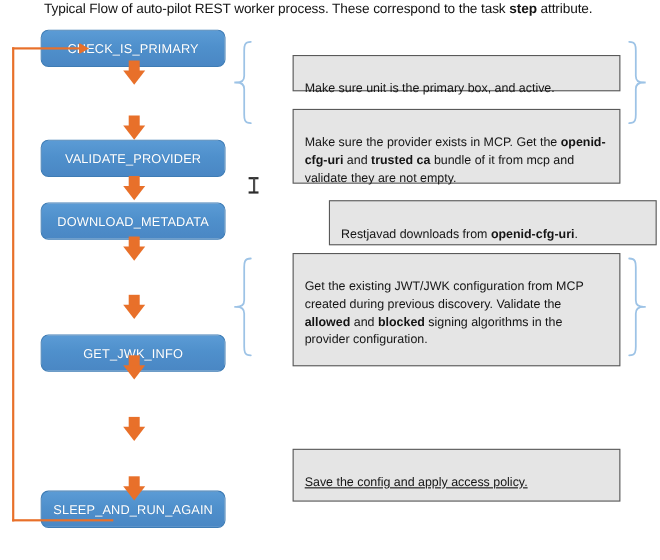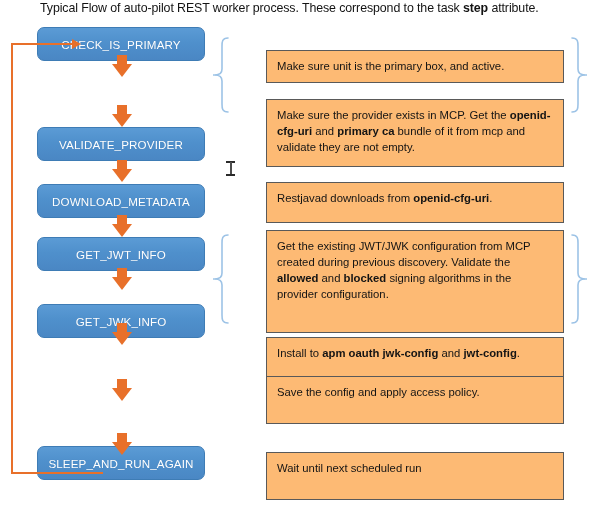--- a/index.html
+++ b/index.html
@@ -102,22 +102,22 @@
   }
   .brace svg { display: block; }
 
   
   .note {
     position: absolute;
     left: 266px;
     width: 298px;
     box-sizing: border-box;
     border: 1px solid #595959;
-    background: #fdba74;
-    padding: 7px 9px 6px 10px;
+    background: #e5e5e5;
+    padding: 22px 9px 6px 10px;
     font-size: 11.3px;
     line-height: 16px;
     color: #141414;
   }
   .note b { font-weight: bold; }
 
   
   .ibeam {
     position: absolute;
     left: 226px;
@@ -146,21 +146,20 @@
 
 <div id="stage">
 
   <div class="title">
     <span>Typical Flow of auto-pilot REST worker process. These correspond to the task </span><b>step</b><span> attribute.</span>
   </div>
 
   <div class="flowbox" style="top:27px">CHECK_IS_PRIMARY</div>
   <div class="flowbox" style="top:184px">DOWNLOAD_METADATA</div>
   <div class="flowbox" style="top:127px">VALIDATE_PROVIDER</div>
-  <div class="flowbox" style="top:237px">GET_JWT_INFO</div>
   <div class="flowbox" style="top:304px">GET_JWK_INFO</div>
   <div class="flowbox" style="top:446px">SLEEP_AND_RUN_AGAIN</div>
 
   <div class="downarrow" style="top:55px">
       <div class="shaft"></div>
       <div class="head"></div>
     </div>
   <div class="downarrow" style="top:105px">
       <div class="shaft"></div>
       <div class="head"></div>
@@ -222,26 +221,24 @@
   </div>
 
   <div class="brace" style="left:569px; top:233px;">
     <svg width="18" height="92" viewBox="0 0 18 92" fill="none" stroke="#9dc3e6" stroke-width="1.6" stroke-linecap="round">
       <path d="M3 2 C9 2 9 6 9 10 L9 40 C9 44 12 46 16 46 C12 46 9 48 9 52 L9 82 C9 86 9 90 3 90"></path>
       <path d="M16 46 L18 46"></path>
     </svg>
   </div>
 
   <div class="note" style="top:50px;  height:33px;"><span>Make sure unit is the primary box, and active.</span></div>
-  <div class="note" style="top:99px;  height:68px;"><span>Make sure the provider exists in MCP. Get the </span><b>openid-cfg-uri</b><span> and </span><b>primary ca</b><span> bundle of it from mcp and validate they are not empty.</span></div>
-  <div class="note" style="top:182px; height:41px;"><span>Restjavad downloads from </span><b>openid-cfg-uri</b><span>.</span></div>
+  <div class="note" style="top:99px;  height:68px;"><span>Make sure the provider exists in MCP. Get the </span><b>openid-cfg-uri</b><span> and </span><b>trusted ca</b><span> bundle of it from mcp and validate they are not empty.</span></div>
+  <div class="note" style="top:182px; height:41px;margin-left:33px;"><span>Restjavad downloads from </span><b>openid-cfg-uri</b><span>.</span></div>
   <div class="note" style="top:230px; height:103px;"><span>Get the existing JWT/JWK configuration from MCP created during previous discovery. Validate the </span><b>allowed</b><span> and </span><b>blocked</b><span> signing algorithms in the provider configuration.</span></div>
-  <div class="note" style="top:337px; height:50px;"><span>Install to </span><b>apm oauth jwk-config</b><span> and </span><b>jwt-config</b><span>.</span></div>
-  <div class="note" style="top:376px; height:48px;"><span>Save the config and apply access policy.</span></div>
-  <div class="note" style="top:452px; height:48px;"><span>Wait until next scheduled run</span></div>
+  <div class="note" style="top:408px; height:48px;text-decoration:underline;"><span>Save the config and apply access policy.</span></div>
 
   <div class="ibeam">
     <div class="cap-t"></div>
       <div class="bar"></div>
       <div class="cap-b"></div>
   </div>
 
 </div>
 
 </body></html>

